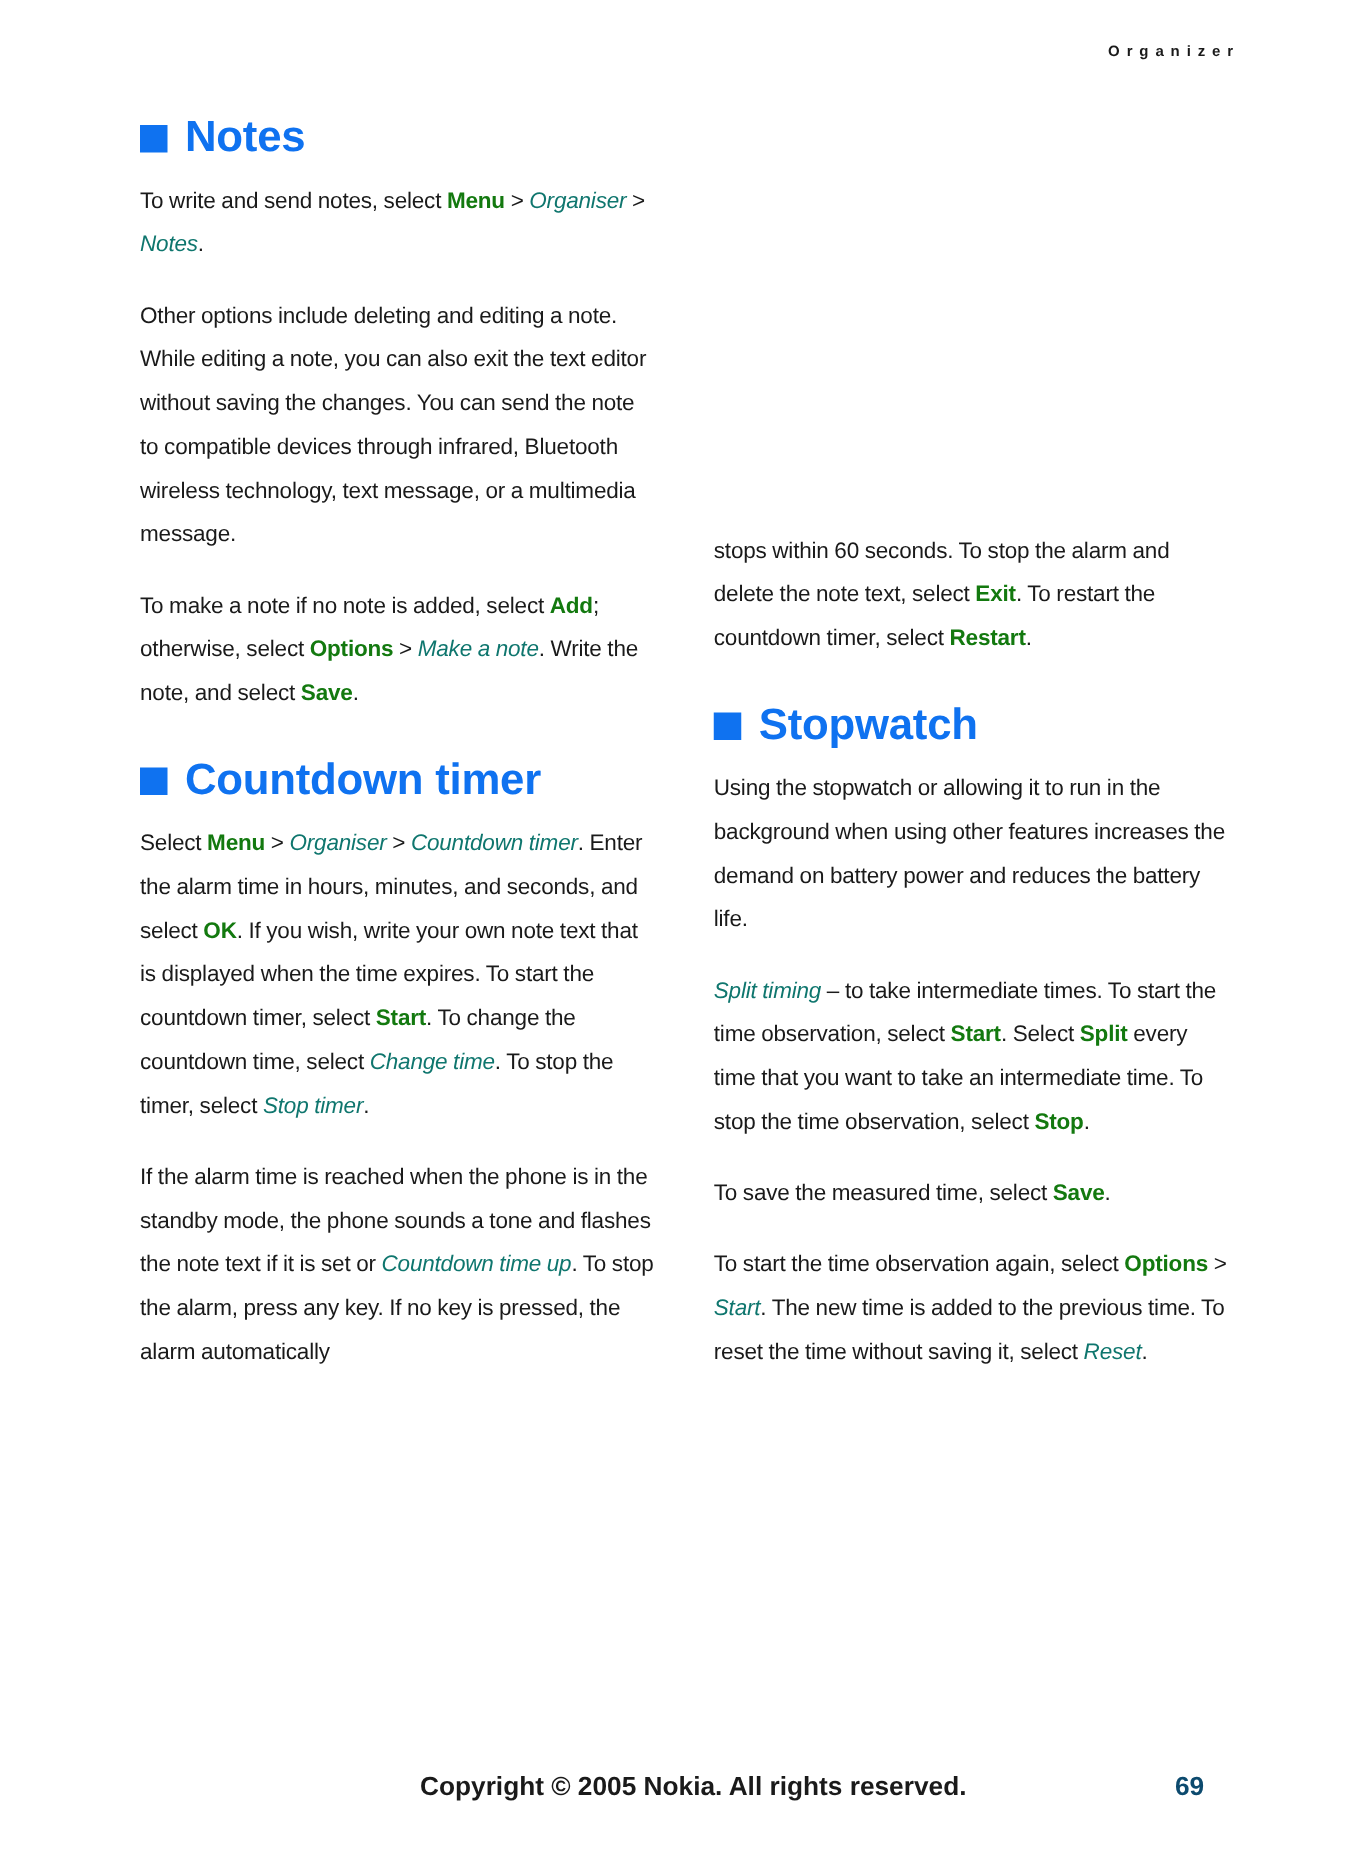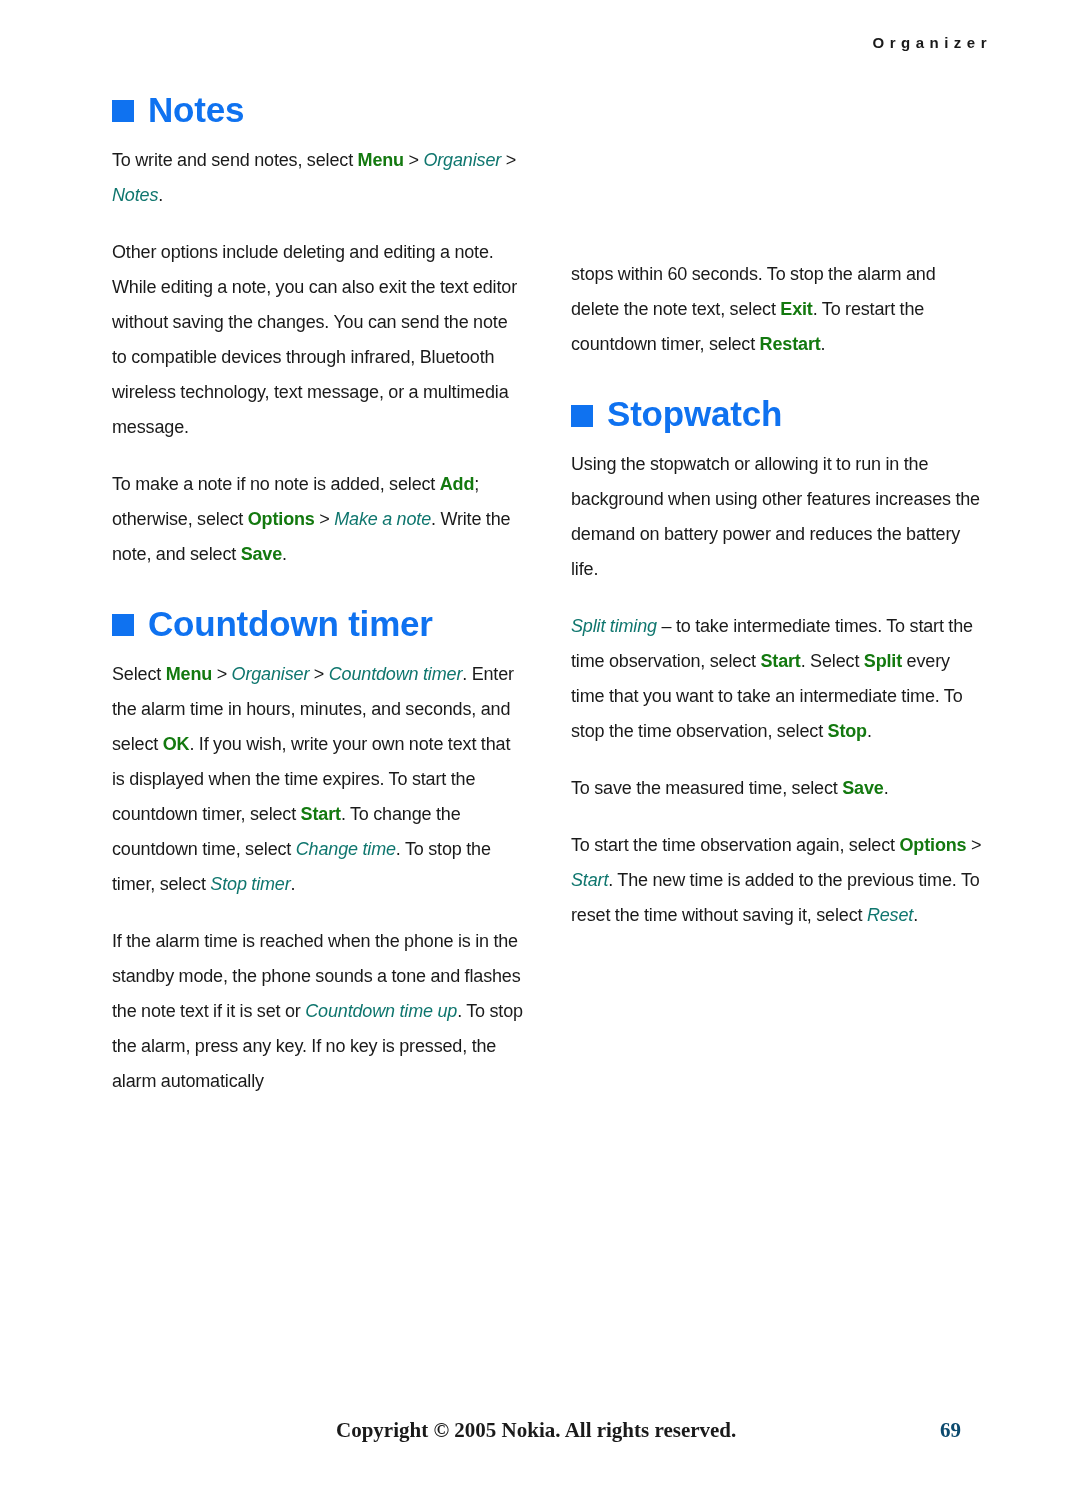--- a/index.html
+++ b/index.html
@@ -20,37 +20,37 @@
   .page {
     position: absolute;
     inset: 0;
   }
 
   
   .running-header {
     position: absolute;
     top: 34px;
     right: 88px;
-    font-size: 15px;
+    font-size: 12px;
     font-weight: 600;
     letter-spacing: 5.5px;
     color: #1a1a1a;
     white-space: nowrap;
     text-align: center;
   }
 
   
   .columns {
     position: absolute;
     top: 92px;
     left: 112px;
     width: 870px;
     display: flex;
     gap: 48px;
-    align-items: center;
+    align-items: flex-end;
   }
   .col {
     width: 411px;
   }
 
   
   h2.section-heading {
     margin: 0 0 14px 0;
     padding: 0;
     font-size: 35px;
@@ -103,21 +103,20 @@
     font-style: normal;
   }
 
   
   .footer {
     position: absolute;
     left: 0;
     right: 0;
     top: 1418px;
     height: 30px;
-    font-family: Liberation Serif, serif;
   }
   .footer-copyright {
     position: absolute;
     left: 336px;
     top: 0;
     font-size: 21px;
     font-weight: bold;
     color: #1a1a1a;
     white-space: nowrap;
   }

